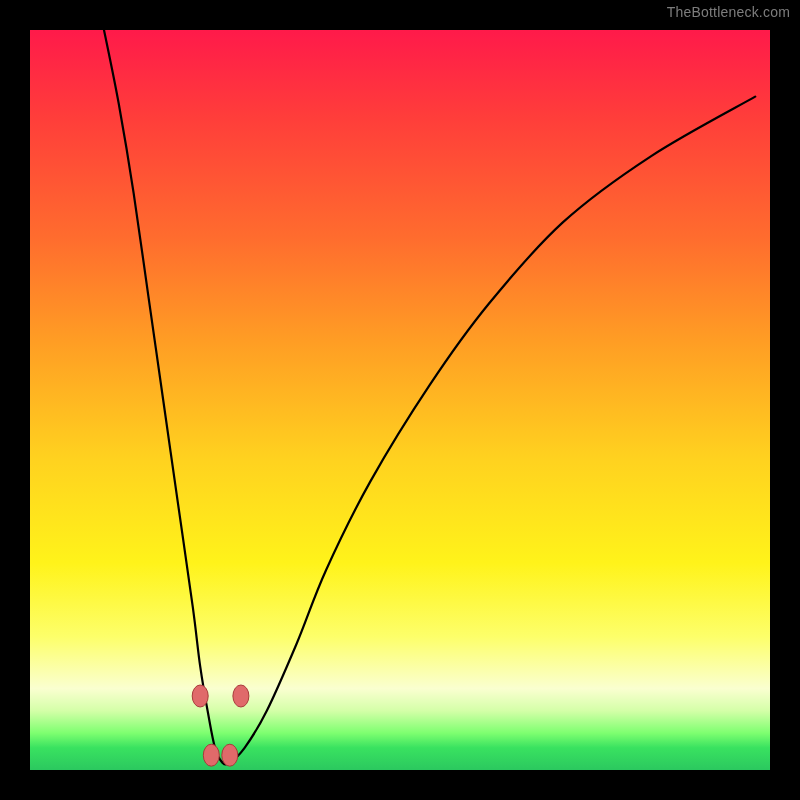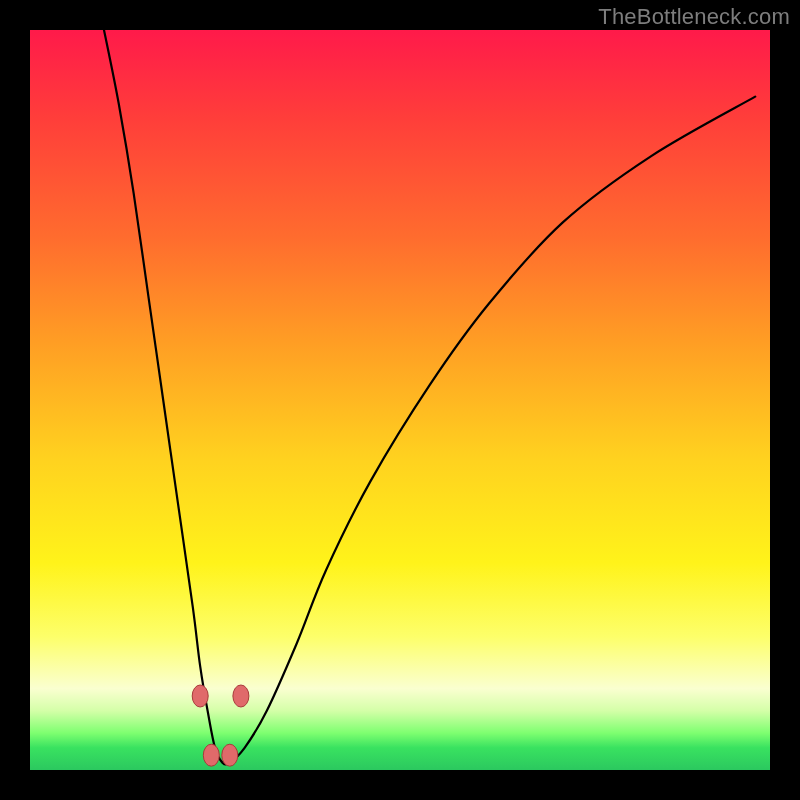--- a/index.html
+++ b/index.html
@@ -60,21 +60,21 @@
   }
   .dot {
     fill: #e06a6a;
     stroke: #a83a3a;
     stroke-width: 1;
   }
   .watermark {
     position: absolute;
     top: 4px;
     right: 10px;
-    font-size: 22px;
+    font-size: 14px;
     font-weight: 500;
     color: #7d7d7d;
     letter-spacing: 0.2px;
     user-select: none;
   }
 </style>
 </head>
 <body>
 
 <div class="frame">

